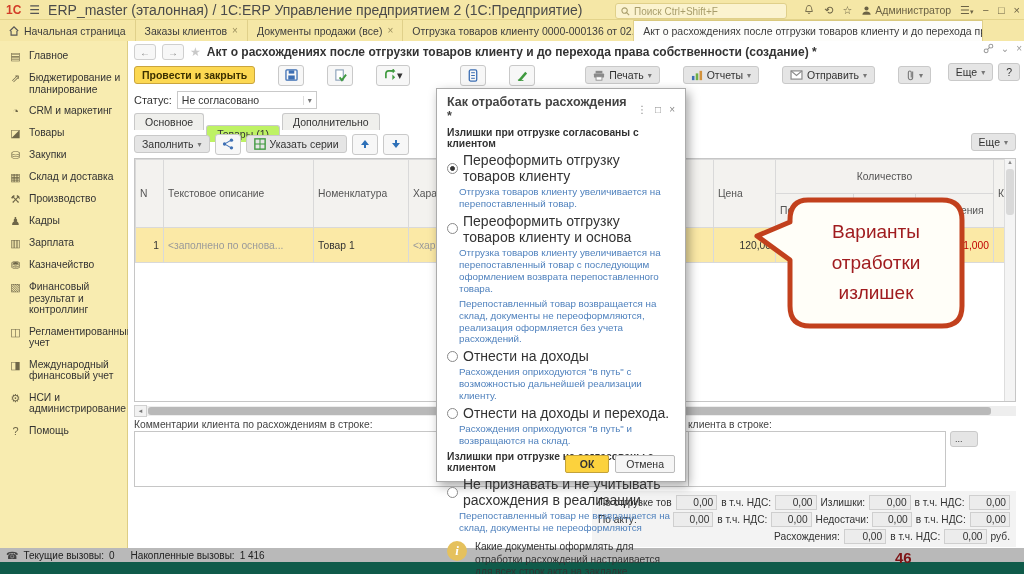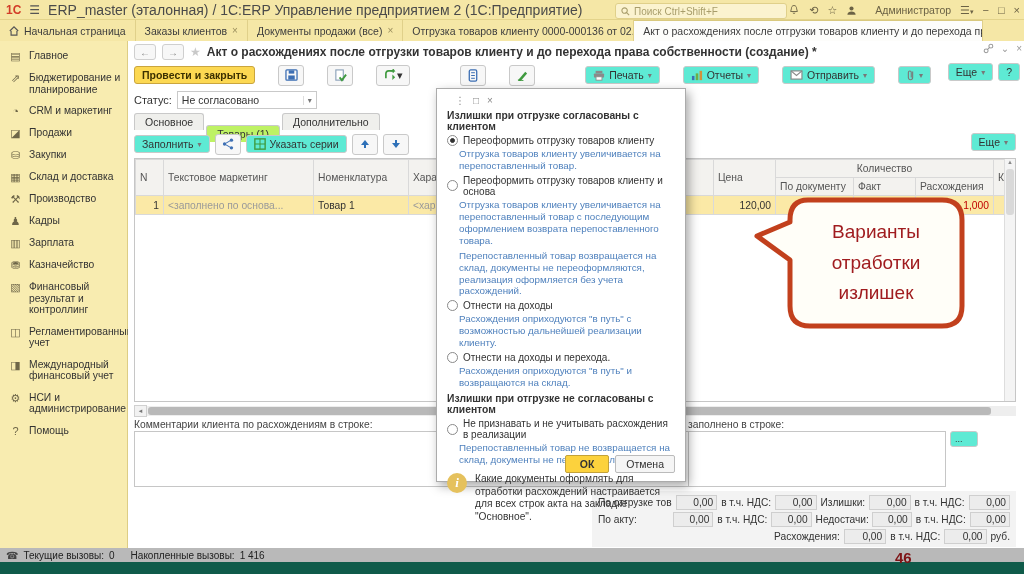--- a/index.html
+++ b/index.html
@@ -28,41 +28,41 @@
   .side-item .sl{font-size:10.3px;color:#333;line-height:11.5px}
   
   #main{left:128px;top:41px;width:896px;height:507px;background:#fff}
   #doc-header{left:6px;top:2px;right:6px;height:18px;display:flex;align-items:center;gap:6px}
   .navbtn{width:20px;height:14px;border:1px solid #cfcfcf;border-radius:3px;background:#f7f7f7;color:#888;
           display:flex;align-items:center;justify-content:center;font-size:10px}
   .star{color:#c9c9c9;font-size:12px}
   #doc-title{font-weight:bold;font-size:12px;color:#333;white-space:nowrap}
   #doc-winicons{position:absolute;right:2px;top:2px;display:flex;gap:7px;color:#9a9a9a;font-size:10px}
   #doc-toolbar{left:6px;top:22px;right:6px;height:24px;display:flex;align-items:center;gap:23px}
-  .btn{border:1px solid #c9c9c9;border-radius:3px;background:#5eead4;padding:2px 7px;font-size:10.5px;color:#333;
+  .btn{border:1px solid #c9c9c9;border-radius:3px;background:#e5e5e5;padding:2px 7px;font-size:10.5px;color:#333;
        display:inline-flex;align-items:center;gap:4px;white-space:nowrap}
   .btn .caret{font-size:8px;color:#777}
   .btn-primary{background:#fcd852;border:1px solid #caa53d;font-weight:bold;color:#3b3000}
   .iconbtn{width:24px;height:19px;border:1px solid #c9c9c9;border-radius:3px;background:#f7f7f7;
            display:inline-flex;align-items:center;justify-content:center}
   .link{color:#3a6ea5;font-size:10.5px}
   #doc-toolbar-right{position:absolute;right:4px;top:22px;display:flex;gap:5px}
   #status-row{left:6px;top:50px;height:18px;display:flex;align-items:center;gap:5px}
   .combo{border:1px solid #c9c9c9;background:#fff;min-width:130px;height:16px;display:inline-flex;align-items:center;
          justify-content:space-between;padding:0 4px;font-size:10.5px}
   .combo .caret{color:#777;font-size:8px;border-left:1px solid #ddd;padding-left:4px}
   #doc-tabs{left:6px;top:72px;display:flex;gap:2px}
   .dtab{padding:2px 10px;border:1px solid #c9c9c9;border-bottom:none;background:#efefec;font-size:10.5px;border-radius:3px 3px 0 0}
   .dtab.active{background:#bef264;font-weight:normal;position:relative;top:12px}
   #goods-toolbar{left:6px;top:92px;right:6px;height:22px;display:flex;align-items:center;gap:5px}
   #goods-toolbar-right{position:absolute;right:8px;top:92px}
   
   #table-wrap{left:6px;top:117px;width:882px;height:244px;border:1px solid #c6c6c6;box-sizing:border-box;overflow:hidden}
   table{border-collapse:collapse;table-layout:fixed;width:870px}
-  th,td{border:1px solid #d9d9d9;font-weight:normal;font-size:10.3px;padding:1px 4px;overflow:hidden;white-space:nowrap;text-overflow:ellipsis}
+  th,td{border:1px solid #d9d9d9;font-weight:normal;font-size:10.3px;padding:9px 4px;overflow:hidden;white-space:nowrap;text-overflow:ellipsis}
   th{background:#f3f2ef;color:#555;text-align:left;height:15px}
   td{height:16px}
   .num{text-align:right}
   tr.sel td{background:#fbe9a6}
   td.fact{background:#f3cf63}
   td.red{color:#c00000}
   .ph{color:#9a9a9a}
   #vscroll{position:absolute;right:0;top:0;bottom:0;width:10px;background:#f4f4f4;border-left:1px solid #ddd;font-size:6px;color:#888;text-align:center}
   #vthumb{position:absolute;left:1px;right:1px;top:10px;height:46px;background:#d9d9d9;border-radius:3px}
   
@@ -87,21 +87,21 @@
   
   #dialog{left:436px;top:88px;width:250px;height:394px;background:#fff;border:1px solid #ababab;
           box-shadow:3px 4px 10px rgba(0,0,0,.35);z-index:20;box-sizing:border-box;padding:6px 10px 34px 10px}
   #dialog-title-row{display:flex;align-items:center;margin-bottom:4px}
   #dialog-title{font-weight:bold;font-size:12.5px;color:#444;flex:1}
   .dlg-sys{color:#8a8a8a;font-size:10px;margin-left:8px}
   .sec{font-weight:bold;font-size:10.3px;color:#333;margin:4px 0 3px 0}
   .opt{display:flex;align-items:center;gap:5px;margin:2px 0}
   .radio{width:9px;height:9px;border:1px solid #8a8a8a;border-radius:50%;background:#fff;position:relative;flex:none}
   .radio.sel:after{content:"";position:absolute;left:2px;top:2px;width:3px;height:3px;border-radius:50%;background:#333;border:1px solid #333}
-  .optl{font-size:10px;color:#333}
+  .optl{font-size:14px;color:#333}
   .desc{font-size:9.8px;color:#4f81bd;line-height:1.22;margin:1px 0 3px 12px}
   #dlg-note{display:flex;gap:8px;margin-top:7px;align-items:flex-start}
   #dlg-note .i{width:20px;height:20px;border-radius:50%;background:#e5c15d;color:#fff;font-weight:bold;font-style:italic;
                font-family:"Liberation Serif",serif;display:flex;align-items:center;justify-content:center;font-size:13px;flex:none}
   #dlg-note .t{font-size:10.2px;color:#333;line-height:1.25}
   #dlg-buttons{position:absolute;right:10px;bottom:8px;display:flex;gap:6px}
   .okbtn{background:#fcd23d;border:1px solid #c3a23a;font-weight:bold;padding:2px 14px;border-radius:2px;font-size:10.5px}
   .cancelbtn{background:#f5f5f5;border:1px solid #bbb;padding:2px 10px;border-radius:2px;font-size:10.5px}
   
   #callout{left:754px;top:194px;width:214px;height:140px;z-index:30}
@@ -129,21 +129,21 @@
       </svg>
     <span>Поиск Ctrl+Shift+F</span>
   </div>
   <div id="topbar-right">
     <svg width="12" height="12" viewBox="0 0 16 16">
         <path d="M8 2c-2.5 0-3.5 2-3.5 4.5L3.5 10h9l-1-3.5C11.5 4 10.5 2 8 2z" fill="none" stroke="#6b6245" stroke-width="1.2"></path>
         <path d="M6.8 11.5a1.2 1.2 0 0 0 2.4 0" fill="none" stroke="#6b6245" stroke-width="1.2"></path>
       </svg>
     <span class="sysbtn">⟲</span>
     <span class="sysbtn">☆</span>
-    <span style="display:flex;align-items:center;gap:18px">
+    <span style="display:flex;align-items:center;gap:3px">
       <svg width="11" height="11" viewBox="0 0 16 16">
           <circle cx="8" cy="5" r="3" fill="#6b6245"></circle>
           <path d="M2 14c0-3 3-4.5 6-4.5s6 1.5 6 4.5z" fill="#6b6245"></path>
         </svg>
       <span style="font-size:10.5px">Администратор</span>
     </span>
     <span class="sysbtn">☰<span style="font-size:7px">▾</span></span>
     <span class="sysbtn">−</span>
     <span class="sysbtn">□</span>
     <span class="sysbtn">×</span>
@@ -184,21 +184,21 @@
   <div class="side-item">
       <span class="si">⇗</span>
       <span class="sl">Бюджетирование и планирование</span>
     </div>
   <div class="side-item">
       <span class="si">◔</span>
       <span class="sl">CRM и маркетинг</span>
     </div>
   <div class="side-item">
       <span class="si">◪</span>
-      <span class="sl">Продажи</span>
+      <span class="sl">Товары</span>
     </div>
   <div class="side-item">
       <span class="si">⛁</span>
       <span class="sl">Закупки</span>
     </div>
   <div class="side-item">
       <span class="si">▦</span>
       <span class="sl">Склад и доставка</span>
     </div>
   <div class="side-item">
@@ -404,21 +404,21 @@
         <col style="width:150px">
           <col style="width:62px">
           <col style="width:78px">
           <col style="width:62px">
         <col style="width:78px">
           <col style="width:12px">
       </colgroup>
       <tbody>
           <tr>
         <th rowspan="2">N</th>
-        <th rowspan="2">Текстовое маркетинг</th>
+        <th rowspan="2">Текстовое описание</th>
         <th rowspan="2">Номенклатура</th>
         <th rowspan="2">Характеристика</th>
         <th rowspan="2"></th>
         <th rowspan="2">Цена</th>
         <th colspan="3" style="text-align:center">Количество</th>
         <th rowspan="2">К</th>
       </tr>
       <tr>
         <th>По документу</th>
         <th>Факт</th>
@@ -443,21 +443,21 @@
 
   <div id="hscroll" class="abs">
     <span class="arr">◄</span>
     <span class="track">
         <span class="thumb"></span>
       </span>
   </div>
 
   <div id="comment-left-label" class="abs">Комментарии клиента по расхождениям в строке:</div>
   <textarea id="comment-left" class="abs" style=""></textarea>
-  <div id="comment-right-label" class="abs">заполнено в строке:</div>
+  <div id="comment-right-label" class="abs">клиента в строке:</div>
   <textarea id="comment-right" class="abs" style=""></textarea>
   <span id="comment-right-more" class="abs btn" style="padding:0 4px;font-size:9px">...</span>
 
   <div id="totals" class="abs">
     <div class="trow">
       <span class="tl">По отгрузке товаров клиенту:</span>
       <span class="tbox">0,00</span>
       <span class="nds">в т.ч. НДС:</span>
       <span class="tbox">0,00</span>
       <span class="tl2">Излишки:</span>
@@ -484,20 +484,21 @@
       <span class="tbox">0,00</span>
       <span class="nds">в т.ч. НДС:</span>
       <span class="tbox">0,00</span>
       <span>руб.</span>
     </div>
   </div>
 </div>
 
 <div id="dialog" class="abs">
   <div id="dialog-title-row">
+    <span id="dialog-title">Как отработать расхождения *</span>
     <span class="dlg-sys">⋮</span>
     <span class="dlg-sys">□</span>
     <span class="dlg-sys">×</span>
   </div>
   <div class="sec">Излишки при отгрузке согласованы с клиентом</div>
 
   <div class="opt">
     <span class="radio sel"></span>
     <span class="optl">Переоформить отгрузку товаров клиенту</span>
   </div>

